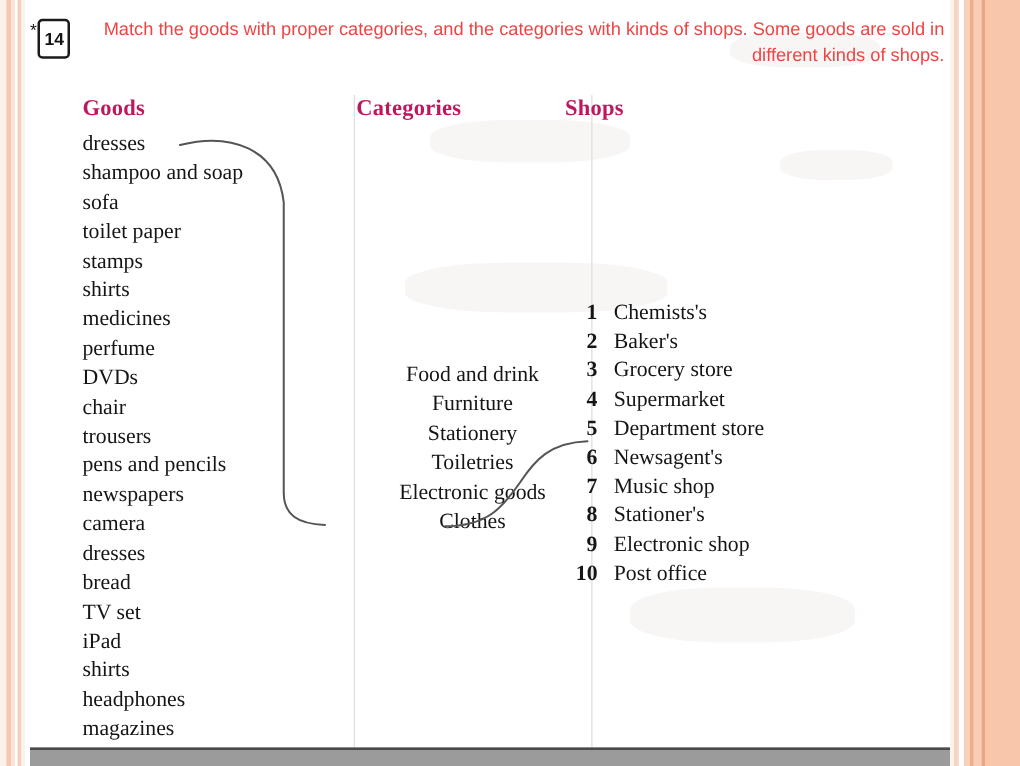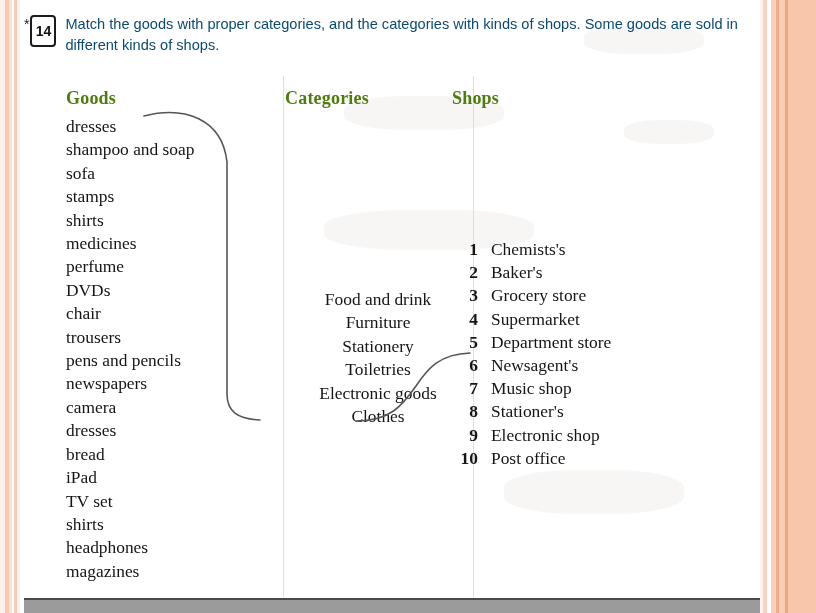--- a/index.html
+++ b/index.html
@@ -106,23 +106,24 @@
     align-items: center;
     justify-content: center;
     padding: 0 3px;
     margin-top: 1px;
     flex: none;
   }
   #instruction-text {
     font-family: "Liberation Sans", sans-serif;
     font-size: 14.6px;
     line-height: 1.45;
-    color: #0c4a6e;
+    color: #ef4444;
     margin-left: 9px;
     width: 690px;
+    text-align: right;
   }
 
   
   #columns {
     position: absolute;
     left: 0px;
     top: 76px;
     width: 736px;
     height: 524px;
   }
@@ -138,23 +139,23 @@
 
   .col { position: absolute; top: 0; }
   #col-goods      { left: 42px;  width: 215px; }
   #col-categories { left: 261px; width: 186px; }
   #col-shops      { left: 428px; width: 280px; }
 
   .col-head {
     font-family: "Liberation Serif", serif;
     font-weight: bold;
     font-size: 18px;
-    color: #4d7c0f;
+    color: #be185d;
     letter-spacing: .2px;
-    margin: 12px 0 5px 0;
+    margin: 0 0 5px 0;
     height: 22px;
   }
 
   ul.plain {
     list-style: none;
     margin: 0;
     padding: 0;
   }
   ul.plain li {
     font-family: "Liberation Serif", serif;
@@ -247,34 +248,35 @@
 
       <div class="vline a"></div>
       <div class="vline b"></div>
 
       <div class="col" id="col-goods">
         <div class="col-head">Goods</div>
         <ul class="plain" id="goods-list">
             <li>dresses</li>
             <li>shampoo and soap</li>
             <li>sofa</li>
+            <li>toilet paper</li>
             <li>stamps</li>
             <li>shirts</li>
             <li>medicines</li>
             <li>perfume</li>
             <li>DVDs</li>
             <li>chair</li>
             <li>trousers</li>
             <li>pens and pencils</li>
             <li>newspapers</li>
             <li>camera</li>
             <li>dresses</li>
             <li>bread</li>
+            <li>TV set</li>
             <li>iPad</li>
-            <li>TV set</li>
             <li>shirts</li>
             <li>headphones</li>
             <li>magazines</li>
           </ul>
       </div>
 
       <div class="col" id="col-categories">
         <div class="col-head">Categories</div>
         <ul class="plain" id="categories-list">
             <li>Food and drink</li>

